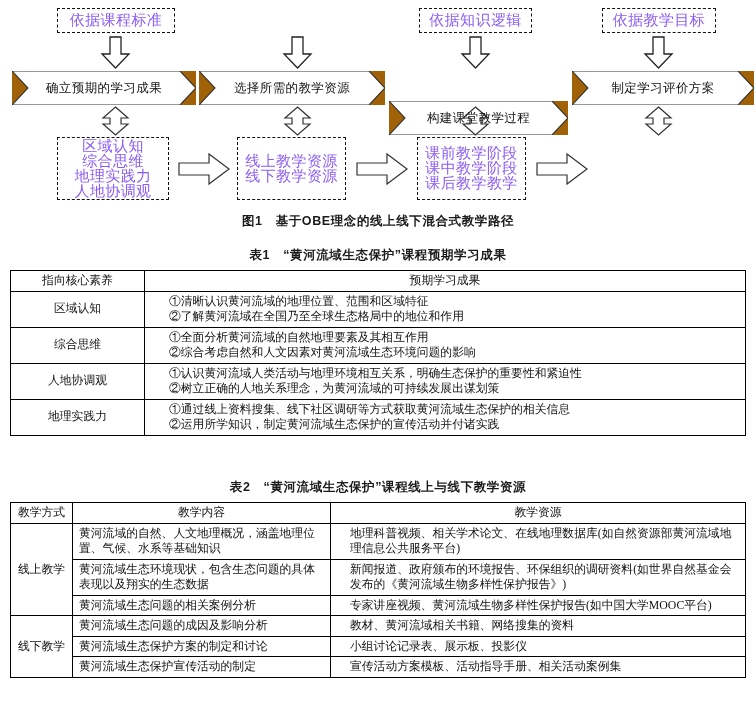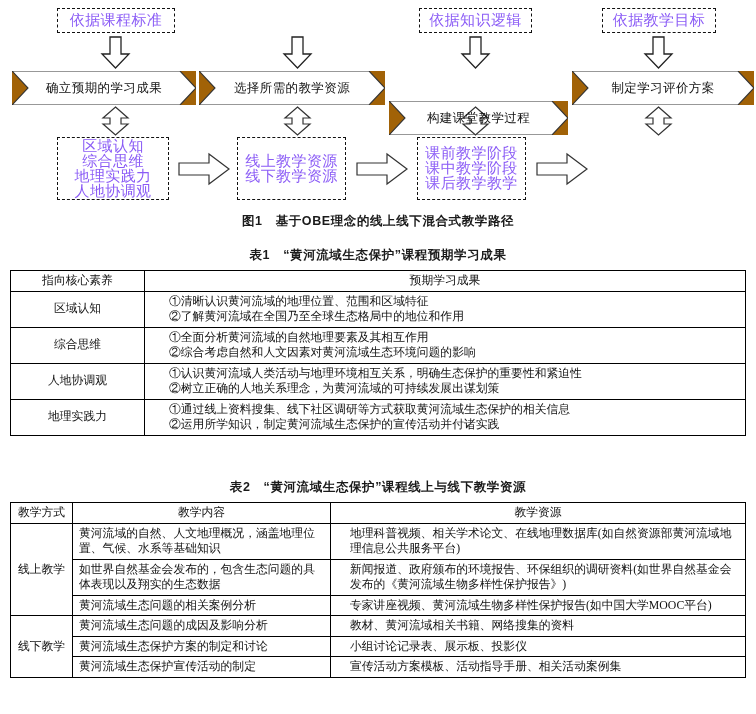--- a/index.html
+++ b/index.html
@@ -278,21 +278,21 @@
         <td class="c-head">教学内容</td>
         <td class="c-head">教学资源</td>
       </tr>
 
       <tr>
         <td class="c-mode" rowspan="3">线上教学</td>
         <td class="c-content">黄河流域的自然、人文地理概况，涵盖地理位置、气候、水系等基础知识</td>
         <td class="c-res">地理科普视频、相关学术论文、在线地理数据库(如自然资源部黄河流域地理信息公共服务平台)</td>
       </tr>
       <tr>
-        <td class="c-content">如世界自然基金会发布的，包含生态问题的具体表现以及翔实的生态数据</td>
+        <td class="c-content">黄河流域生态环境现状，包含生态问题的具体表现以及翔实的生态数据</td>
         <td class="c-res">新闻报道、政府颁布的环境报告、环保组织的调研资料(如世界自然基金会发布的《黄河流域生物多样性保护报告》)</td>
       </tr>
       <tr>
         <td class="c-content">黄河流域生态问题的相关案例分析</td>
         <td class="c-res">专家讲座视频、黄河流域生物多样性保护报告(如中国大学MOOC平台)</td>
       </tr>
 
       <tr>
         <td class="c-mode" rowspan="3">线下教学</td>
         <td class="c-content">黄河流域生态问题的成因及影响分析</td>

